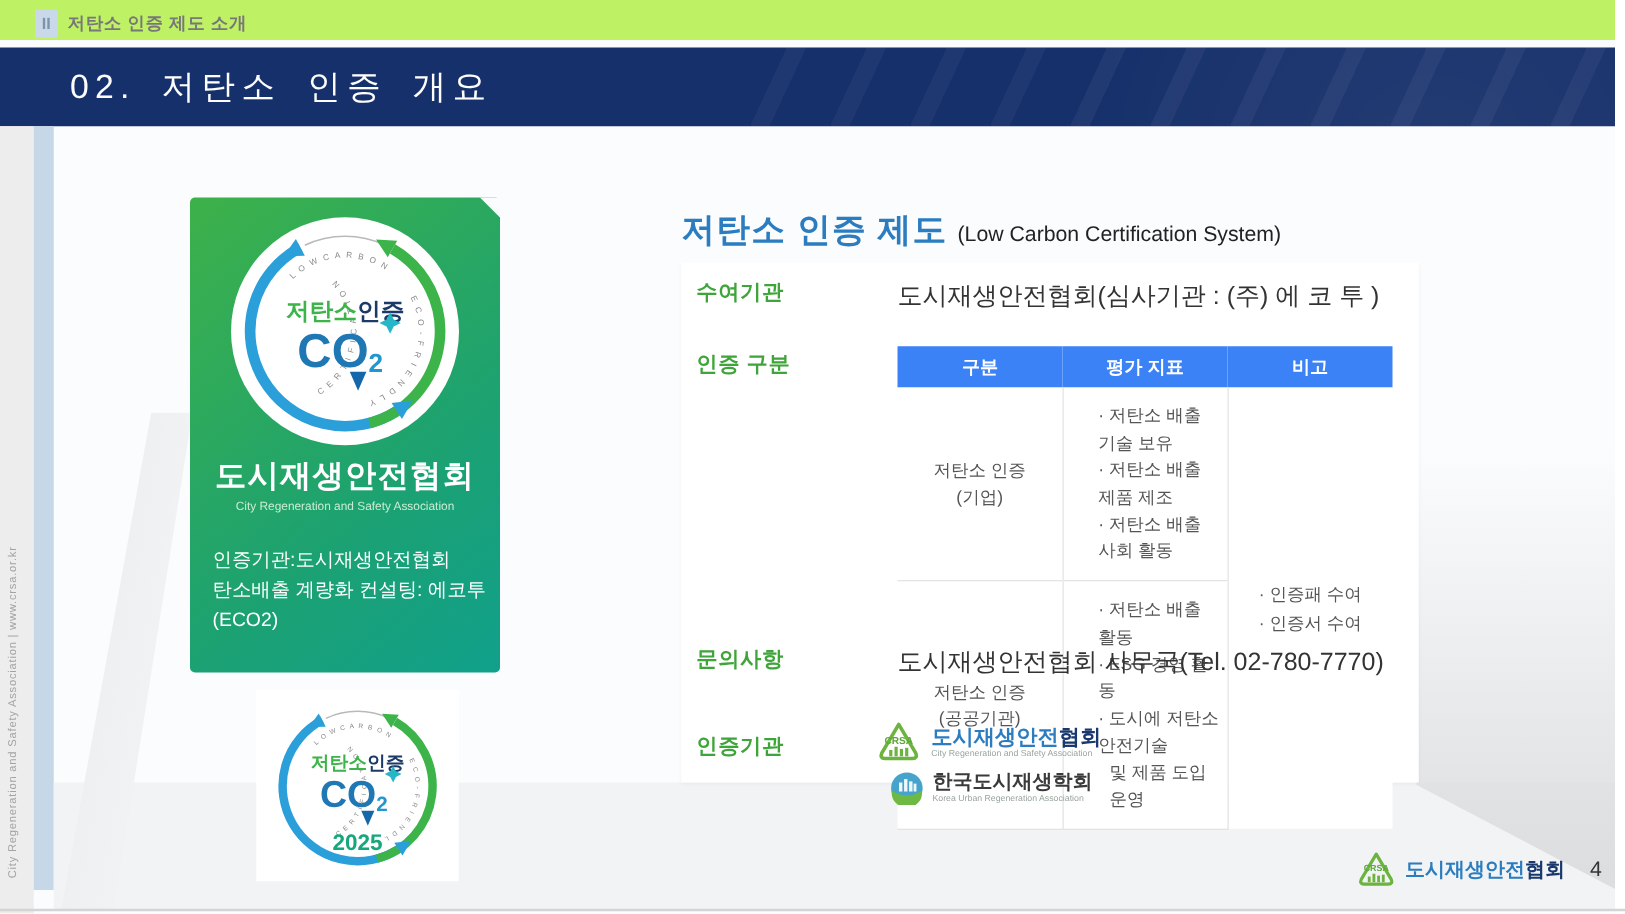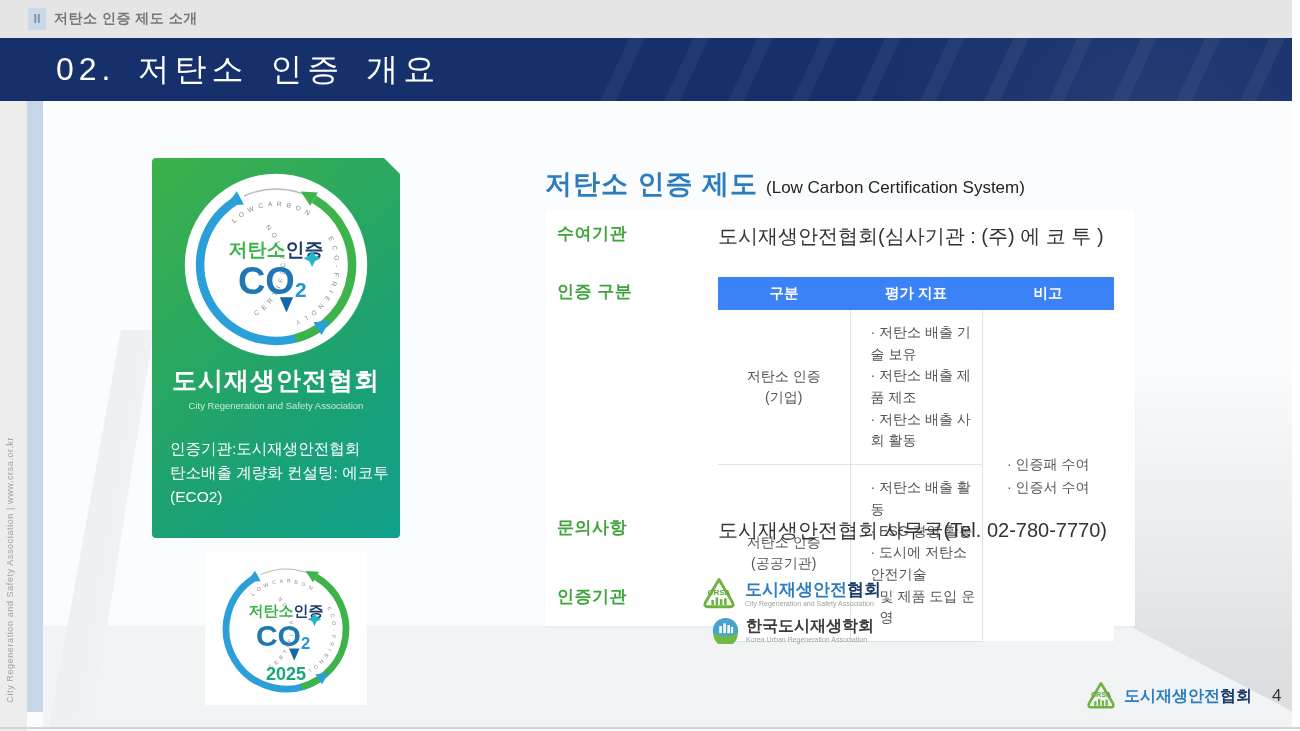--- a/index.html
+++ b/index.html
@@ -1,32 +1,32 @@
 <!DOCTYPE html>
 <html><head>
 <meta charset="utf-8">
 <style>
   * { margin:0; padding:0; box-sizing:border-box; }
   html,body { background:#fff; }
   body { font-family:"Liberation Sans","DejaVu Sans",sans-serif; }
   .slide { position:relative; width:1300px; height:731px; overflow:hidden; background:#fbfcfd; }
 
   
-  .topbar { position:absolute; left:0; top:0; width:1300px; height:38px; background:#e5e5e5; }
+  .topbar { position:absolute; left:0; top:0; width:1300px; height:32px; background:#bef264; }
   .marker { position:absolute; left:28px; top:8px; width:18px; height:22px; background:#c9d9e9;
             color:#7e94a9; font-weight:bold; font-size:13px; text-align:center; line-height:22px; }
   .crumb  { position:absolute; left:54px; top:10px; font-size:14px; font-weight:bold; color:#787878; letter-spacing:.5px; }
 
   
   .header { position:absolute; left:0; top:38px; width:1292px; height:63px; background:#16306b; overflow:hidden; }
   .header-pattern { position:absolute; right:0; top:0; width:55%; height:100%; opacity:.9;
       background:
         repeating-linear-gradient(115deg, transparent 0 44px, rgba(255,255,255,.05) 44px 58px),
         radial-gradient(circle at 80% 160%, rgba(255,255,255,.07), transparent 55%); }
-  .header h1 { position:absolute; left:56px; top:0; line-height:63px; font-size:32px; font-weight:400;
+  .header h1 { position:absolute; left:56px; top:0; line-height:63px; font-size:27px; font-weight:400;
                color:#fdfdfd; letter-spacing:5px; word-spacing:8px; }
 
   
   .leftrail   { position:absolute; left:0; top:101px; width:27px; height:630px; background:#ededed; }
   .bluestripe { position:absolute; left:27px; top:101px; width:16px; height:611px; background:#c6d7e8; }
   .rightmargin{ position:absolute; left:1292px; top:0; width:8px; height:731px; background:#ffffff; }
   .vtext { position:absolute; left:5px; bottom:28px; writing-mode:vertical-rl; transform:rotate(180deg);
            font-size:9px; color:#a3a3a3; letter-spacing:.6px; white-space:nowrap; }
 
   
@@ -69,21 +69,21 @@
   .lbl-award { left:557px; top:222px;text-align:center; }  .val-award { left:718px; top:223px; }
   .lbl-cat   { left:557px; top:280px; }
   .lbl-inq   { left:557px; top:516px; }  .val-inq { left:718px; top:513px; line-height:1.72; }
   .lbl-org   { left:557px; top:585px; }
 
   .ctable { position:absolute; left:718px; top:277px; border-collapse:collapse; width:396px;
             font-size:14px; color:#555; table-layout:fixed; }
   .ctable th { background:#3b82f6; color:#fff; font-weight:bold; font-size:14.5px; height:33px; }
   .ctable td { vertical-align:middle; padding:12px 6px; background:#fff; }
   .ctable .cat  { width:107px; text-align:center; border-right:1px solid #e3e3e3; line-height:1.5; }
-  .ctable .items{ width:170px; border-right:1px solid #e3e3e3; padding-left:20px; line-height:1.55; }
+  .ctable .items{ width:170px; border-right:1px solid #e3e3e3; padding-left:28px; line-height:1.55; }
   .ctable .items .indent { padding-left:9px; }
   .ctable .note { width:119px; text-align:center; }
   .ctable .note div { text-align:center; display:inline-block; line-height:1.6; }
   .ctable tr.r2 td { border-top:1px solid #e3e3e3; }
   .ctable tbody tr:last-child td { border-bottom:1px solid #e3e3e3; }
 
   .orgs { position:absolute; left:700px; top:577px; }
   .org-row { display:flex; align-items:center; margin-bottom:6px; }
   .org-row .otext { margin-left:7px; line-height:1.05; }
   .org-name  { font-size:17px; font-weight:bold; }

